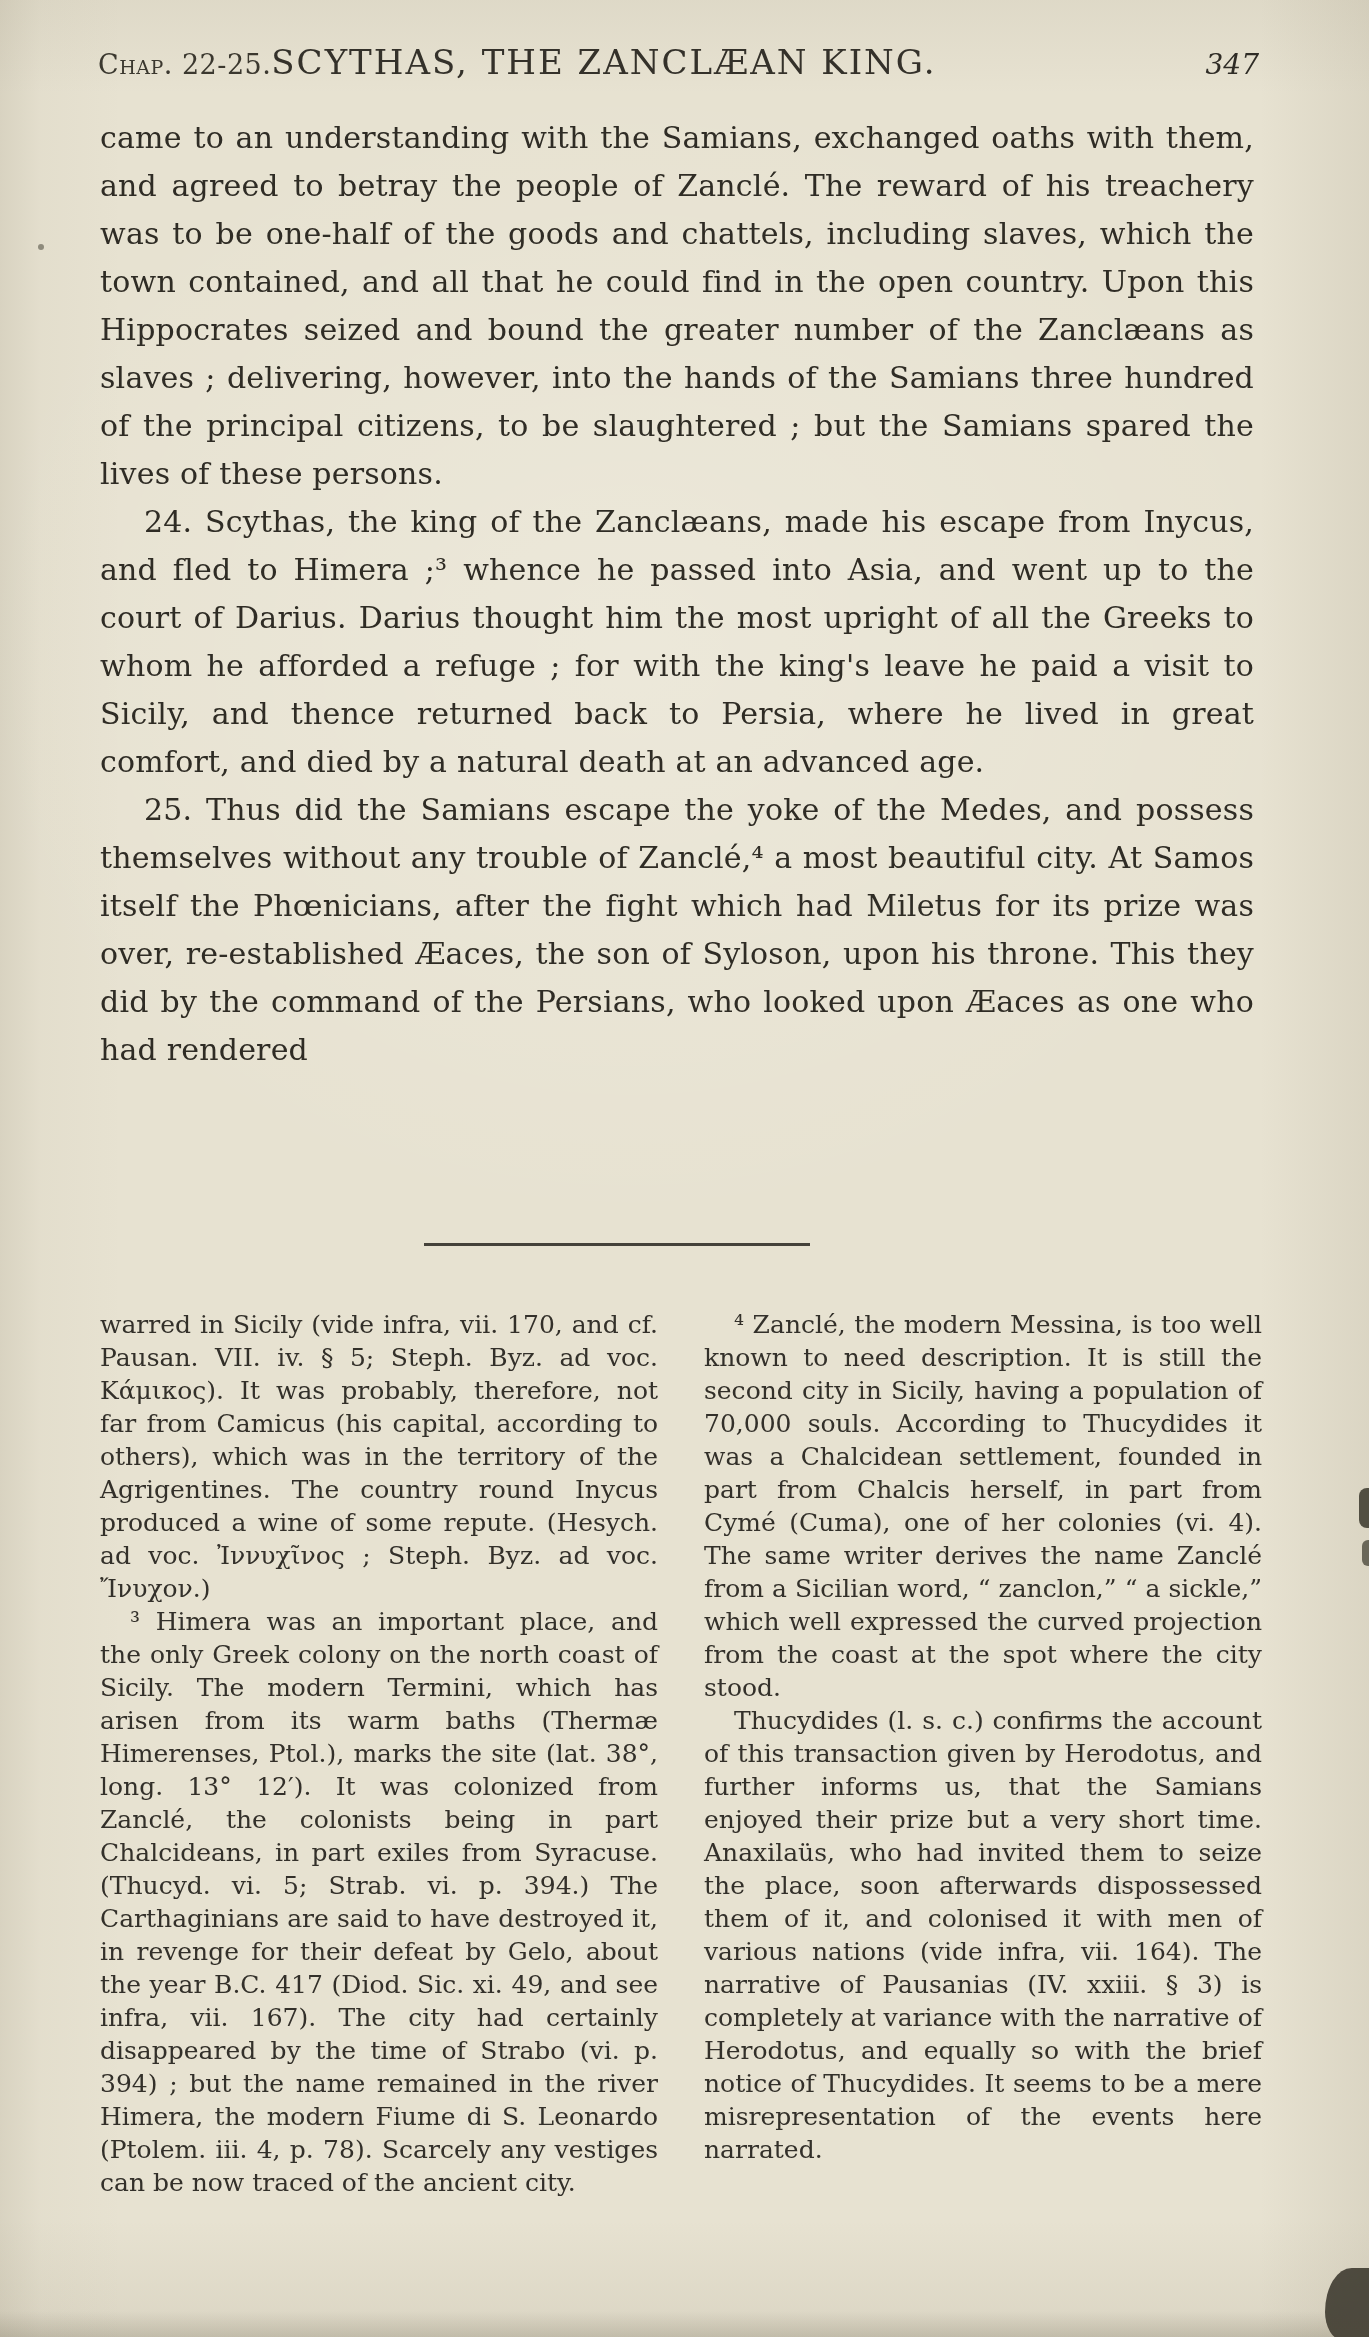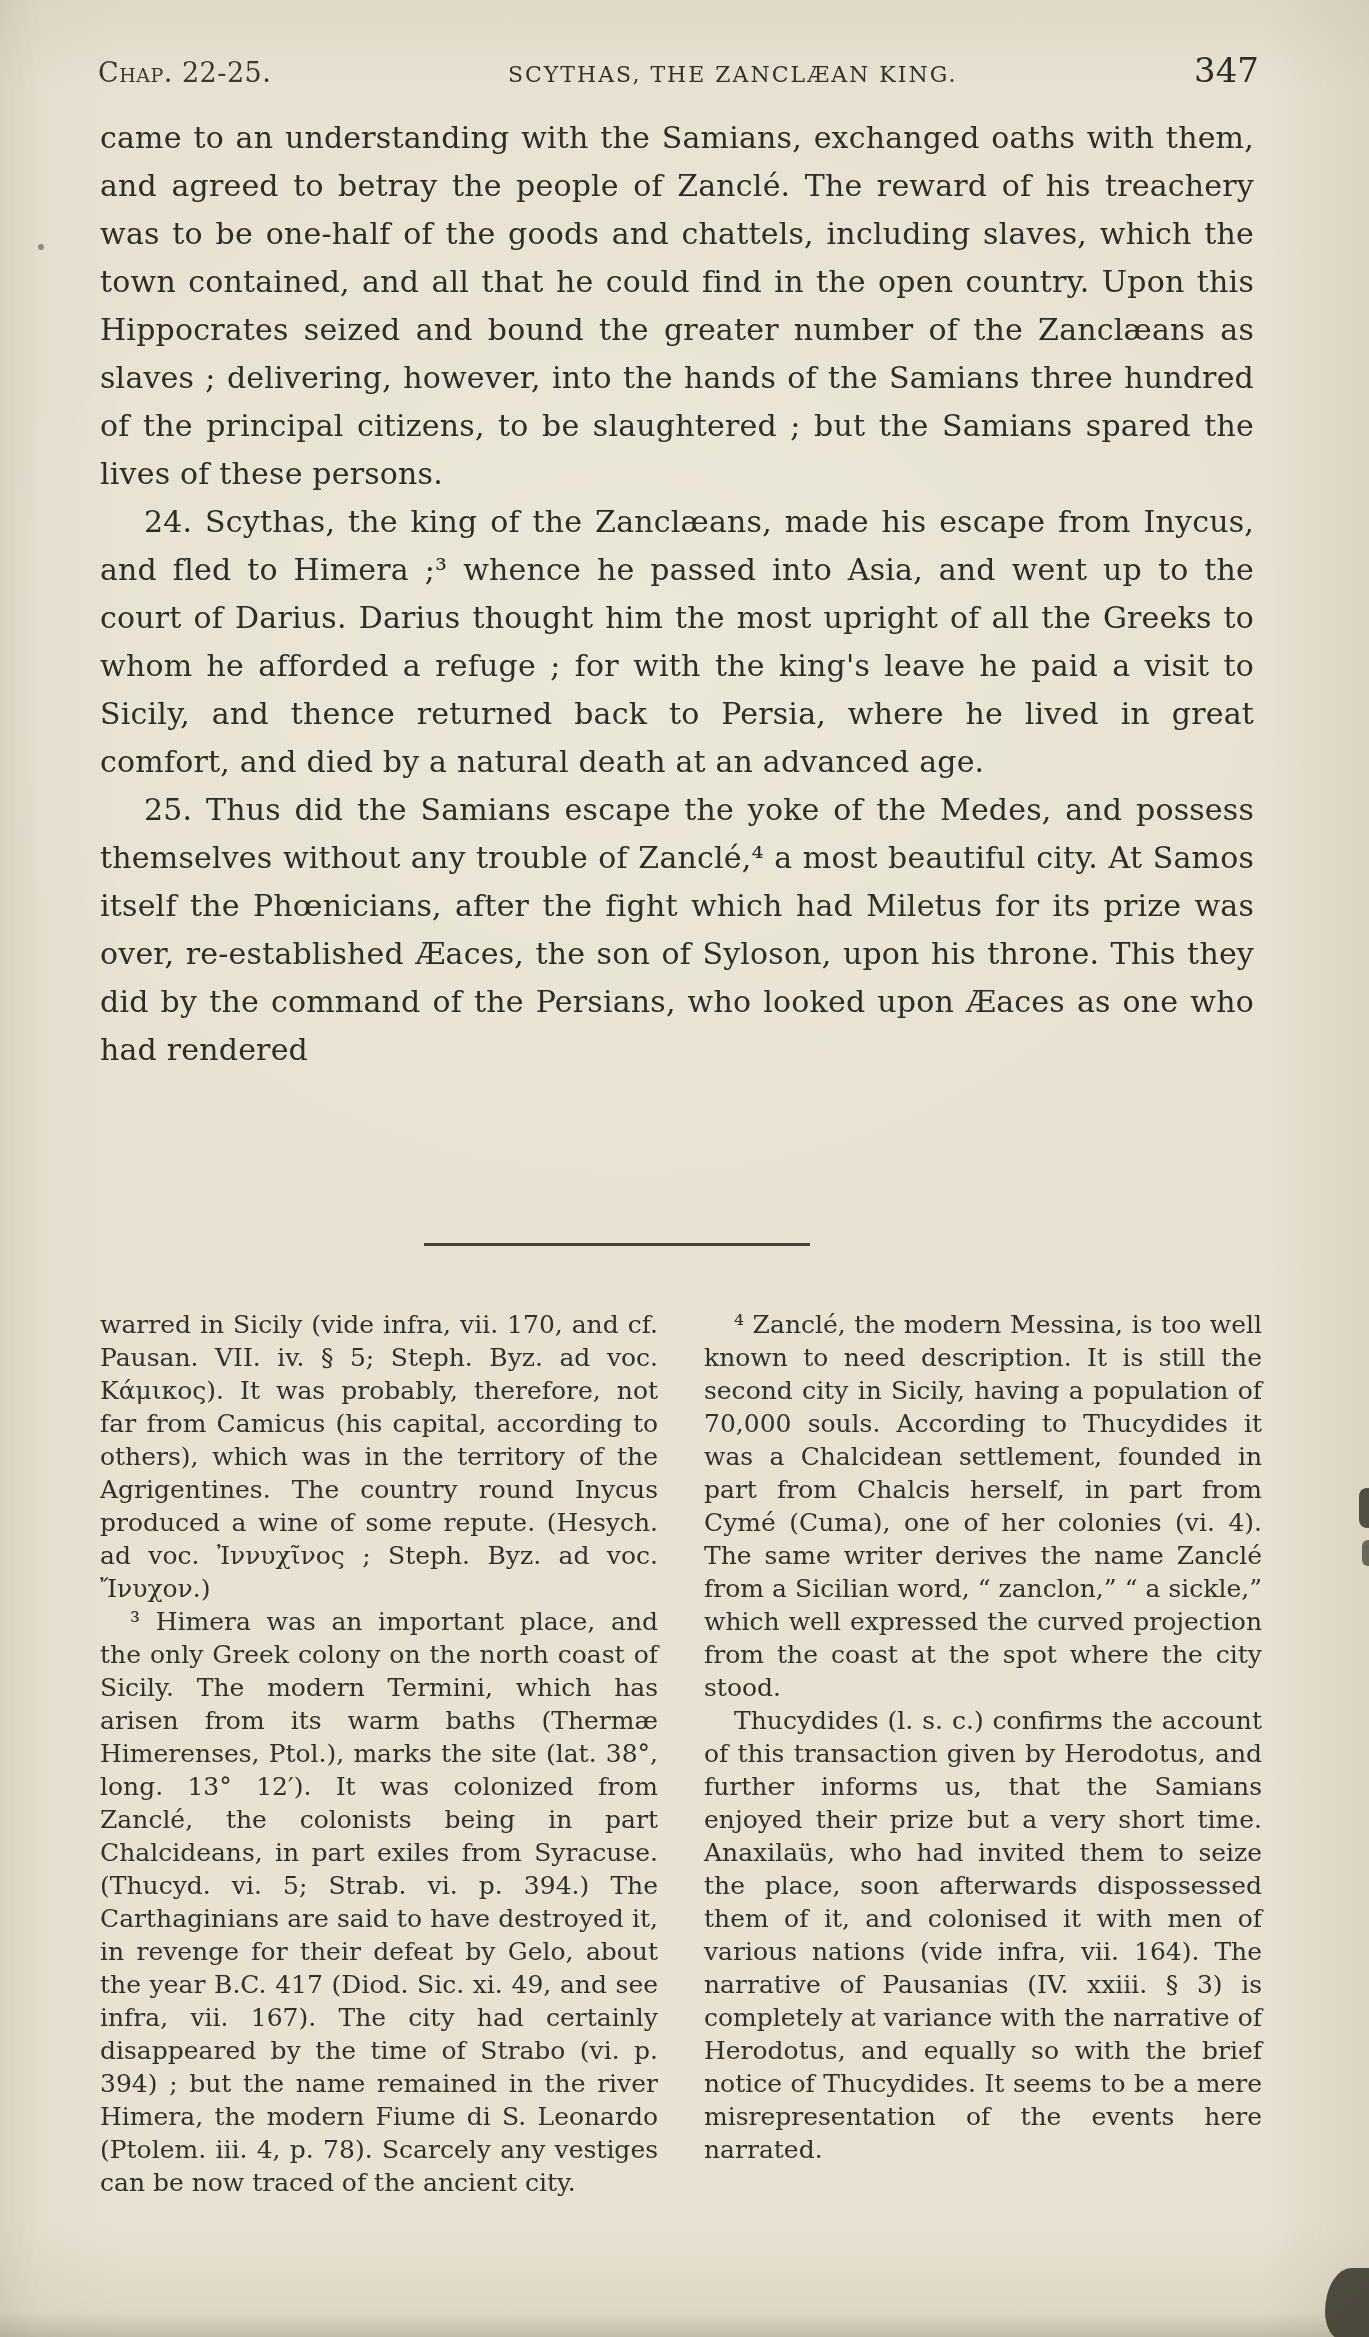--- a/index.html
+++ b/index.html
@@ -29,31 +29,31 @@
   }
   .chap {
     font-variant: small-caps;
     font-size: 27px;
     letter-spacing: 0.5px;
     color: #3b382f;
     white-space: nowrap;
   }
   .running-title {
     flex: 1;
-    text-align: center;
-    font-size: 22px;
+    text-align: left;
+    font-size: 34px;
     letter-spacing: 2px;
     white-space: nowrap;
     color: #34312a;
-    margin-top: 20px;
   }
   .pagenum {
-    font-size: 34px;
+    font-size: 28px;
     color: #2f2c26;
     white-space: nowrap;
+    font-style: italic;
   }
 
   
   .body-text {
     position: absolute;
     top: 114px; left: 100px;
     width: 1154px;
     font-size: 30px;
     line-height: 48px;
     text-align: justify;

